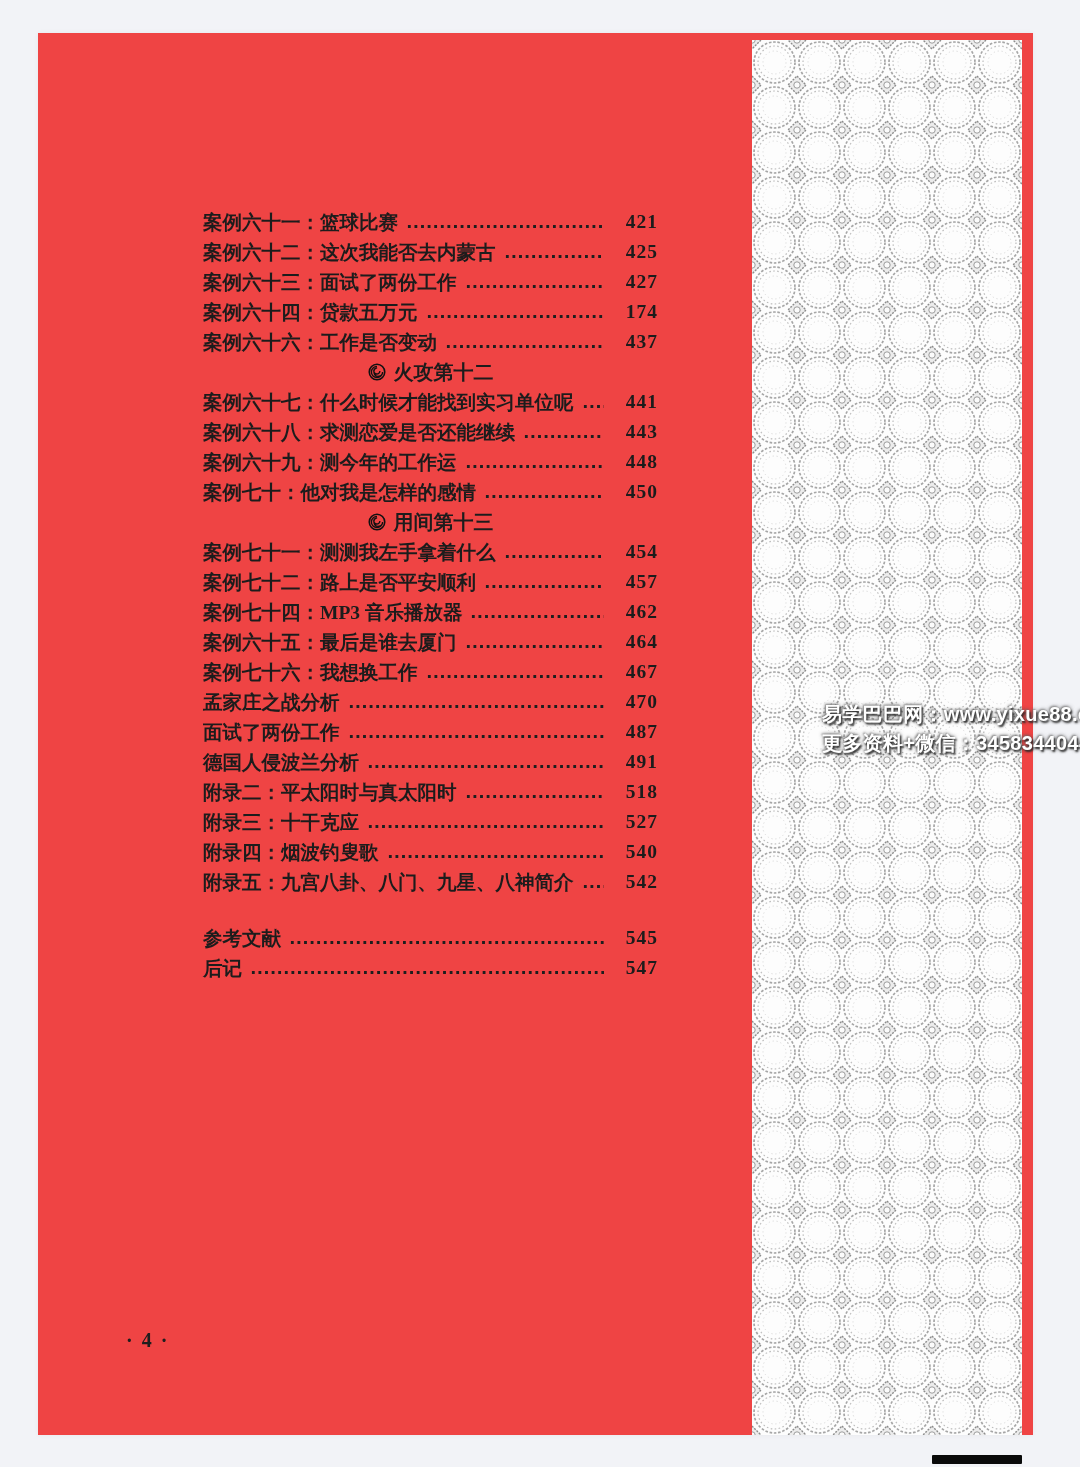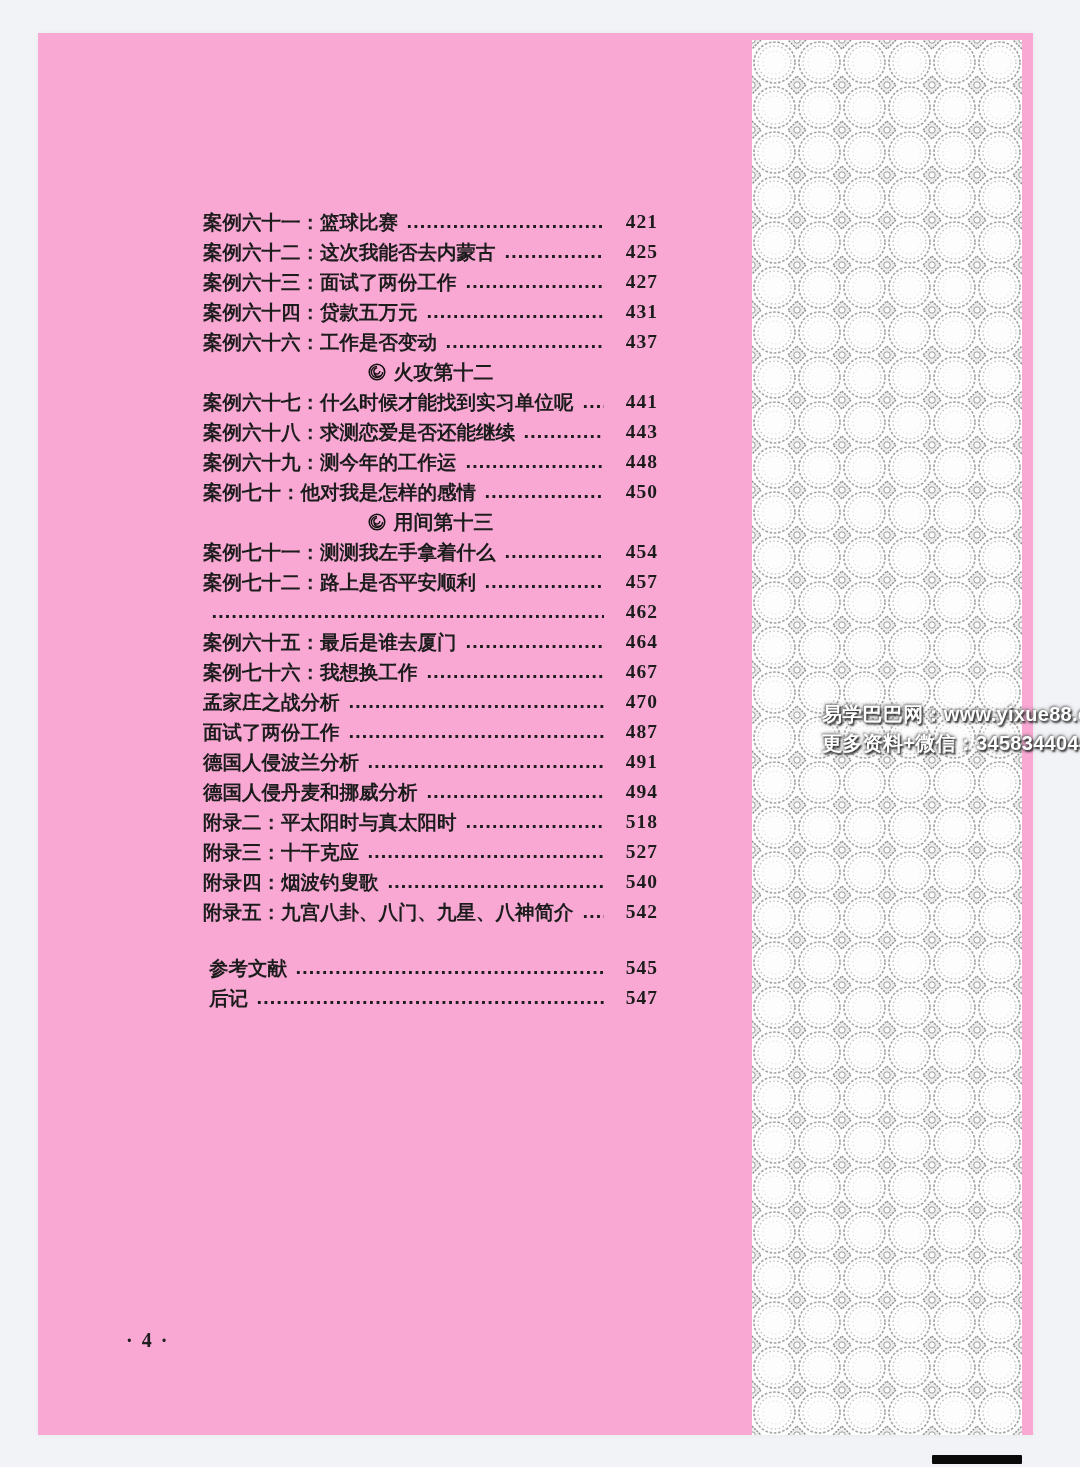--- a/index.html
+++ b/index.html
@@ -6,35 +6,35 @@
   .viewport {
     position:relative;
     width:1080px; height:1467px;
     background:#f2f3f7;
     overflow:hidden;
     font-family:"Liberation Serif","DejaVu Serif",serif;
   }
   .page {
     position:absolute; left:38px; top:33px;
     width:995px; height:1402px;
-    background:#f9a8d4;
+    background:#ef4444;
     box-shadow:0 0 5px rgba(0,0,0,0.05);
   }
   .pattern-strip {
     position:absolute; left:714px; top:7px;
     width:270px; height:1395px;
   }
   .toc {
     position:absolute; left:165px; top:174px; width:455px;
     color:#1c1c1c; font-size:19.5px; font-weight:600;
   }
   .row {
     display:flex; height:30px; align-items:center; white-space:nowrap;
   }
-  .row.strong { font-weight:800;margin-left:6px; }
+  .row.strong { font-weight:800; }
   .label { flex:0 0 auto; }
   .leader {
     flex:1 1 auto; min-width:18px;
     height:5px; margin:8px 10px 0 8px;
     background-image:radial-gradient(circle, #1d1d1d 1.45px, rgba(0,0,0,0) 1.6px);
     background-size:6.6px 5px;
     background-position:left center;
     background-repeat:repeat-x;
   }
   .pg { flex:0 0 auto; min-width:44px; text-align:right; letter-spacing:1px; }
@@ -109,21 +109,21 @@
           <span class="pg">425</span>
         </div>
         <div class="row">
           <span class="label">案例六十三：面试了两份工作</span>
           <span class="leader"></span>
           <span class="pg">427</span>
         </div>
         <div class="row">
           <span class="label">案例六十四：贷款五万元</span>
           <span class="leader"></span>
-          <span class="pg">431</span>
+          <span class="pg">174</span>
         </div>
         <div class="row">
           <span class="label">案例六十六：工作是否变动</span>
           <span class="leader"></span>
           <span class="pg">437</span>
         </div>
         <div class="section-row">
           <span class="swirl">
             <svg viewBox="0 0 20 20" width="18" height="18">
               <circle cx="10" cy="10" r="8.6" fill="none" stroke="#111" stroke-width="1.8"></circle>
@@ -165,20 +165,21 @@
           <span class="label">案例七十一：测测我左手拿着什么</span>
           <span class="leader"></span>
           <span class="pg">454</span>
         </div>
         <div class="row">
           <span class="label">案例七十二：路上是否平安顺利</span>
           <span class="leader"></span>
           <span class="pg">457</span>
         </div>
         <div class="row">
+          <span class="label">案例七十四：MP3 音乐播放器</span>
           <span class="leader"></span>
           <span class="pg">462</span>
         </div>
         <div class="row">
           <span class="label">案例六十五：最后是谁去厦门</span>
           <span class="leader"></span>
           <span class="pg">464</span>
         </div>
         <div class="row">
           <span class="label">案例七十六：我想换工作</span>
@@ -192,25 +193,20 @@
         </div>
         <div class="row">
           <span class="label">面试了两份工作</span>
           <span class="leader"></span>
           <span class="pg">487</span>
         </div>
         <div class="row">
           <span class="label">德国人侵波兰分析</span>
           <span class="leader"></span>
           <span class="pg">491</span>
-        </div>
-        <div class="row">
-          <span class="label">德国人侵丹麦和挪威分析</span>
-          <span class="leader"></span>
-          <span class="pg">494</span>
         </div>
         <div class="row">
           <span class="label">附录二：平太阳时与真太阳时</span>
           <span class="leader"></span>
           <span class="pg">518</span>
         </div>
         <div class="row">
           <span class="label">附录三：十干克应</span>
           <span class="leader"></span>
           <span class="pg">527</span>

